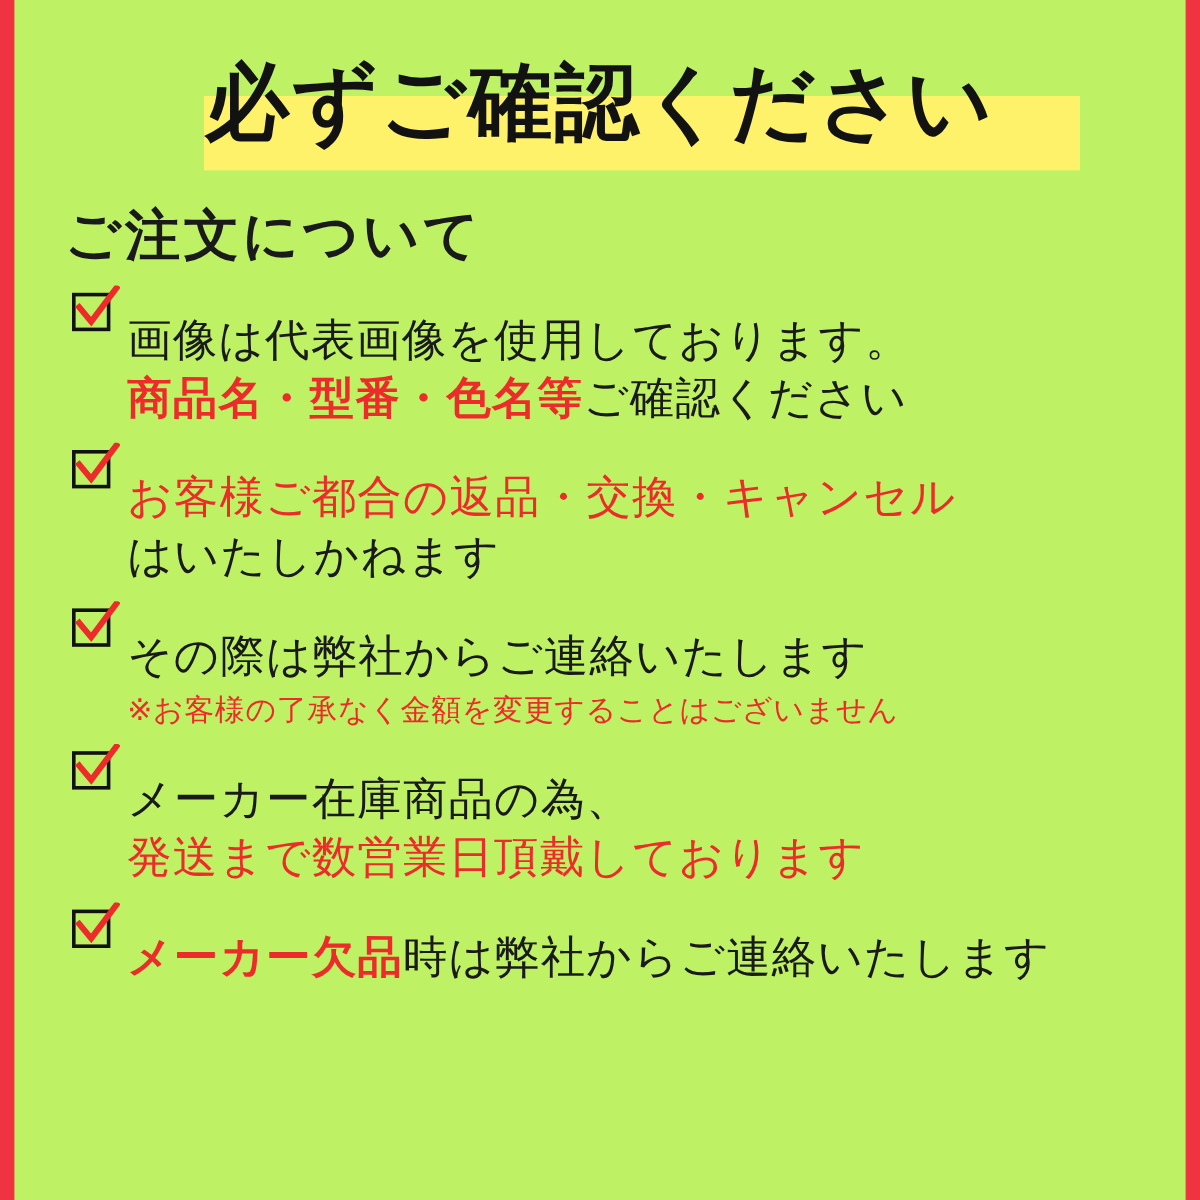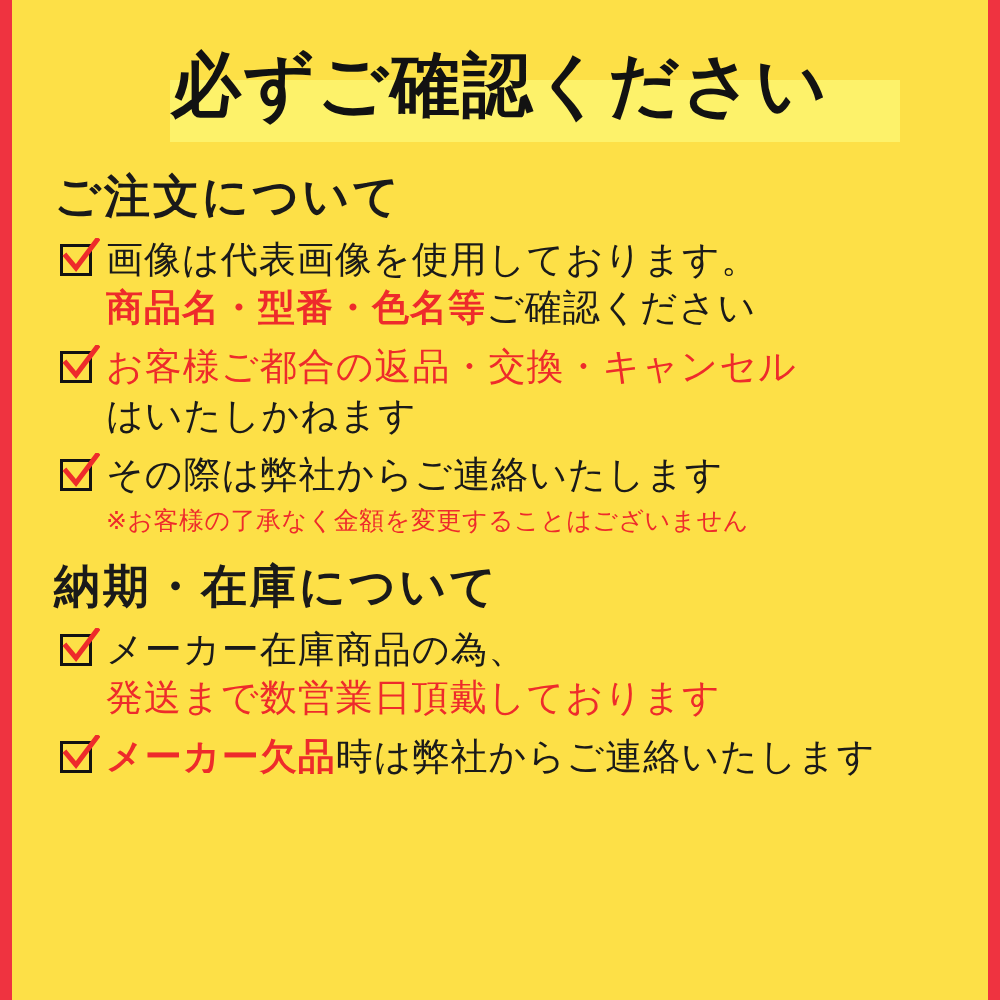--- a/index.html
+++ b/index.html
@@ -11,21 +11,21 @@
     height: 1000px;
     background: #ffffff;
     font-family: "Liberation Sans", "DejaVu Sans", sans-serif;
     overflow: hidden;
   }
   .page {
     position: relative;
     width: 1000px;
     height: 1000px;
     box-sizing: border-box;
-    background: #fde047;
+    background: #bef264;
   }
   
   .edge-bar {
     position: absolute;
     top: 0;
     width: 12px;
     height: 1000px;
     background: #ef3340;
   }
   .edge-bar.left { left: 0; }
@@ -101,20 +101,21 @@
   }
   .check .tick {
     position: absolute;
     left: 4px;
     top: -2px;
     width: 38px;
     height: 40px;
   }
   .lines {
     flex: 1 1 auto;
+    margin-top: 24px;
   }
   .line {
     font-size: 37px;
     line-height: 1.32;
     color: #1a1a1a;
     letter-spacing: 1px;
     white-space: nowrap;
   }
   .line.red {
     color: #ee2b2b;
@@ -187,21 +188,20 @@
         <svg class="tick" viewBox="0 0 38 40" xmlns="http://www.w3.org/2000/svg">
           <polyline points="4,18 14,30 35,2" fill="none" stroke="#ee2b2b" stroke-width="5" stroke-linecap="square"></polyline>
         </svg>
       </span>
       <span class="lines">
         <div class="line">その際は弊社からご連絡いたします</div>
         <div class="note">※お客様の了承なく金額を変更することはございません</div>
       </span>
     </div>
 
-    <div class="section-heading second">納期・在庫について</div>
 
     <div class="item">
       <span class="check">
         <span class="box"></span>
         <svg class="tick" viewBox="0 0 38 40" xmlns="http://www.w3.org/2000/svg">
           <polyline points="4,18 14,30 35,2" fill="none" stroke="#ee2b2b" stroke-width="5" stroke-linecap="square"></polyline>
         </svg>
       </span>
       <span class="lines">
         <div class="line">メーカー在庫商品の為、</div>

